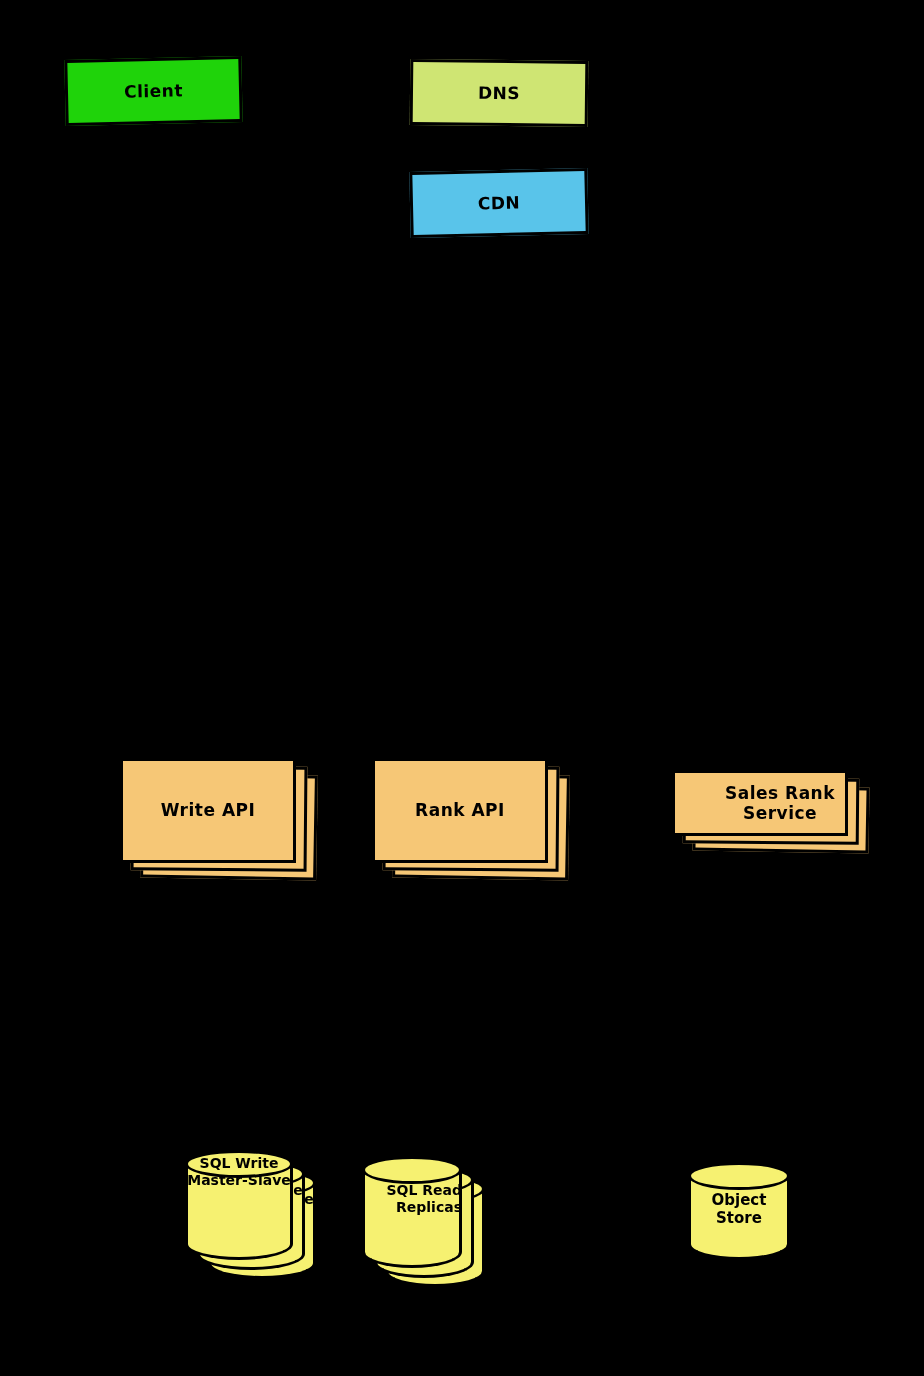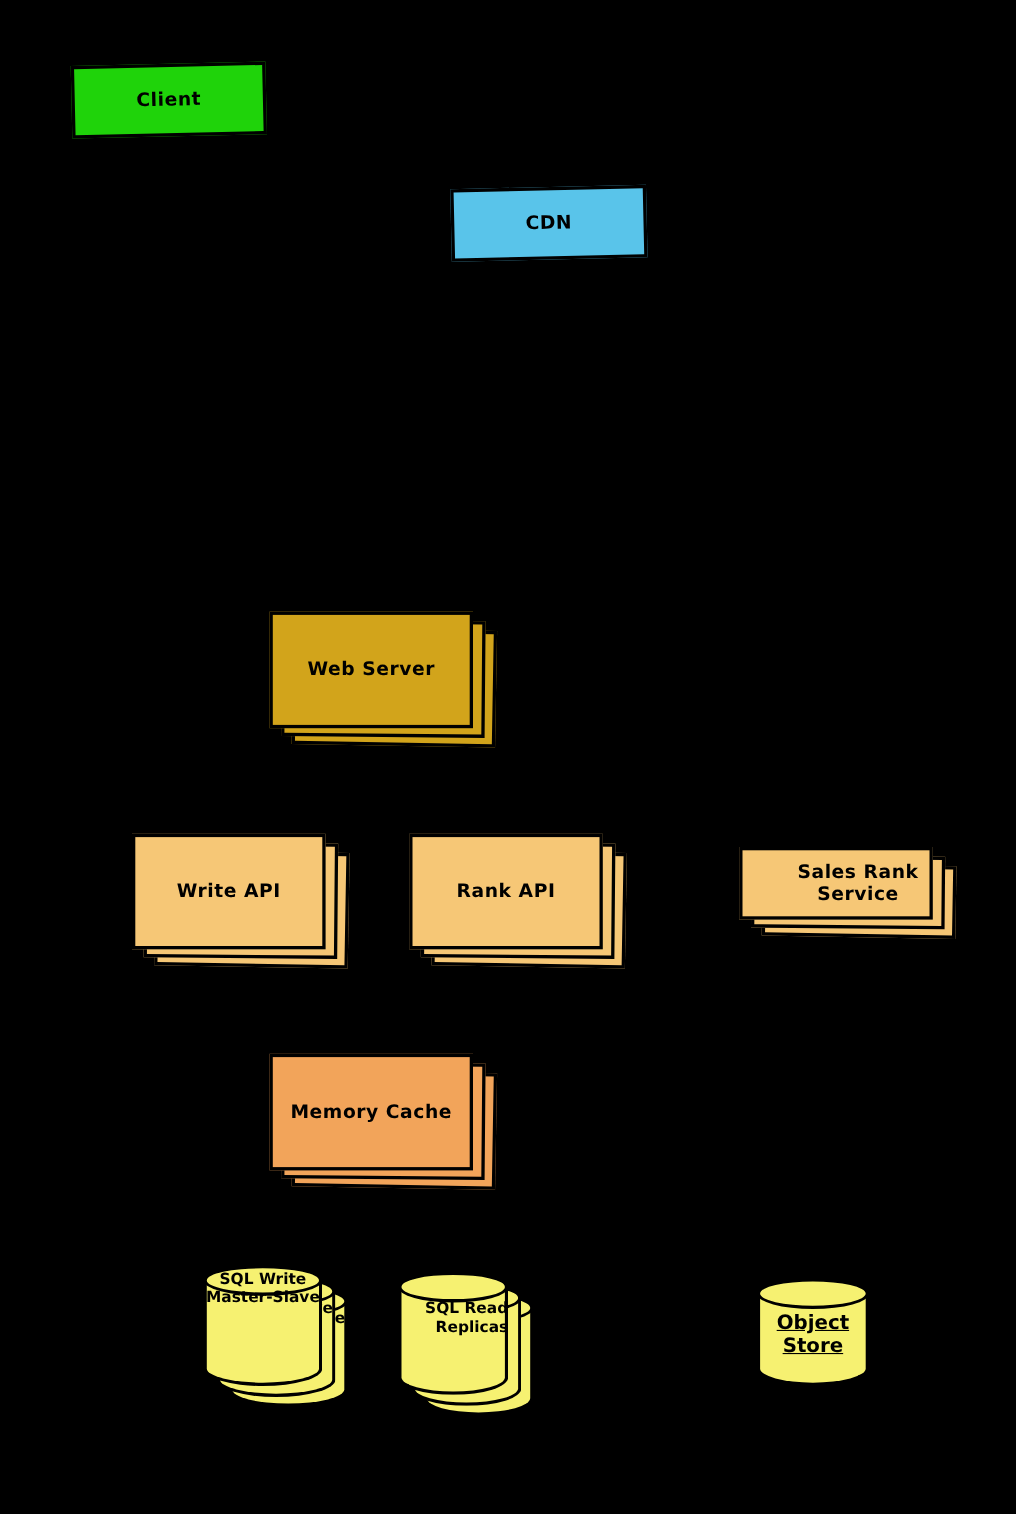--- a/index.html
+++ b/index.html
@@ -87,48 +87,46 @@
     color: #000;
     text-align: center;
     font-size: 14px;
     line-height: 1.18;
   }
   .cyl.b1 { transform: translate(12px, 10px); }
   .cyl.b2 { transform: translate(23px, 19px); }
 
   .clabel.lines4 { top: 5px; }
   .clabel.lines3 { top: 26px; text-align: right; }
-  .clabel.lines2 { top: 30px; font-size: 18px; text-decoration: underline; }
+  .clabel.lines2 { top: 30px; font-size: 15px; }
 </style>
 </head>
 <body>
 
 <div class="canvas">
 
   <div class="node" style="left:65px; top:58px; width:177px; height:66px;">
     <div class="layer green front r-ccw">
       <span class="label">Client</span>
     </div>
   </div>
 
+  <div class="node" style="left:410px; top:60px; width:178px; height:66px;">
+    <div class="layer lime front r-cw">
+      <span class="label">DNS</span>
+    </div>
+  </div>
 
   <div class="node" style="left:410px; top:170px; width:178px; height:66px;">
     <div class="layer blue front r-ccw">
       <span class="label">CDN</span>
     </div>
   </div>
 
 
-  <div class="node" style="left:245px; top:556px; width:185px; height:106px;">
-    <div class="layer gold l2"></div>
-    <div class="layer gold l1"></div>
-    <div class="layer gold front">
-      <span class="label">Web Server</span>
-    </div>
-  </div>
 
   <div class="node" style="left:120px; top:758px; width:176px; height:105px;">
     <div class="layer tan l2"></div>
     <div class="layer tan l1"></div>
     <div class="layer tan front">
       <span class="label">Write API</span>
     </div>
   </div>
 
   <div class="node" style="left:372px; top:758px; width:176px; height:105px;">
@@ -140,27 +138,20 @@
   </div>
 
   <div class="node" style="left:672px; top:770px; width:176px; height:66px;">
     <div class="layer tan l2"></div>
     <div class="layer tan l1"></div>
     <div class="layer tan front">
       <span class="label narrow">Sales Rank Service</span>
     </div>
   </div>
 
-  <div class="node" style="left:245px; top:958px; width:185px; height:106px;">
-    <div class="layer orange l2"></div>
-    <div class="layer orange l1"></div>
-    <div class="layer orange front">
-      <span class="label">Memory Cache</span>
-    </div>
-  </div>
 
   <div class="node" style="left:185px; top:1150px; width:108px; height:110px;">
     <div class="cyl b2">
       <div class="ctop"></div>
       <div class="cbody"></div>
       <span class="clabel lines4">SQL Write Master-Slave</span>
     </div>
     <div class="cyl b1">
       <div class="ctop"></div>
       <div class="cbody"></div>

